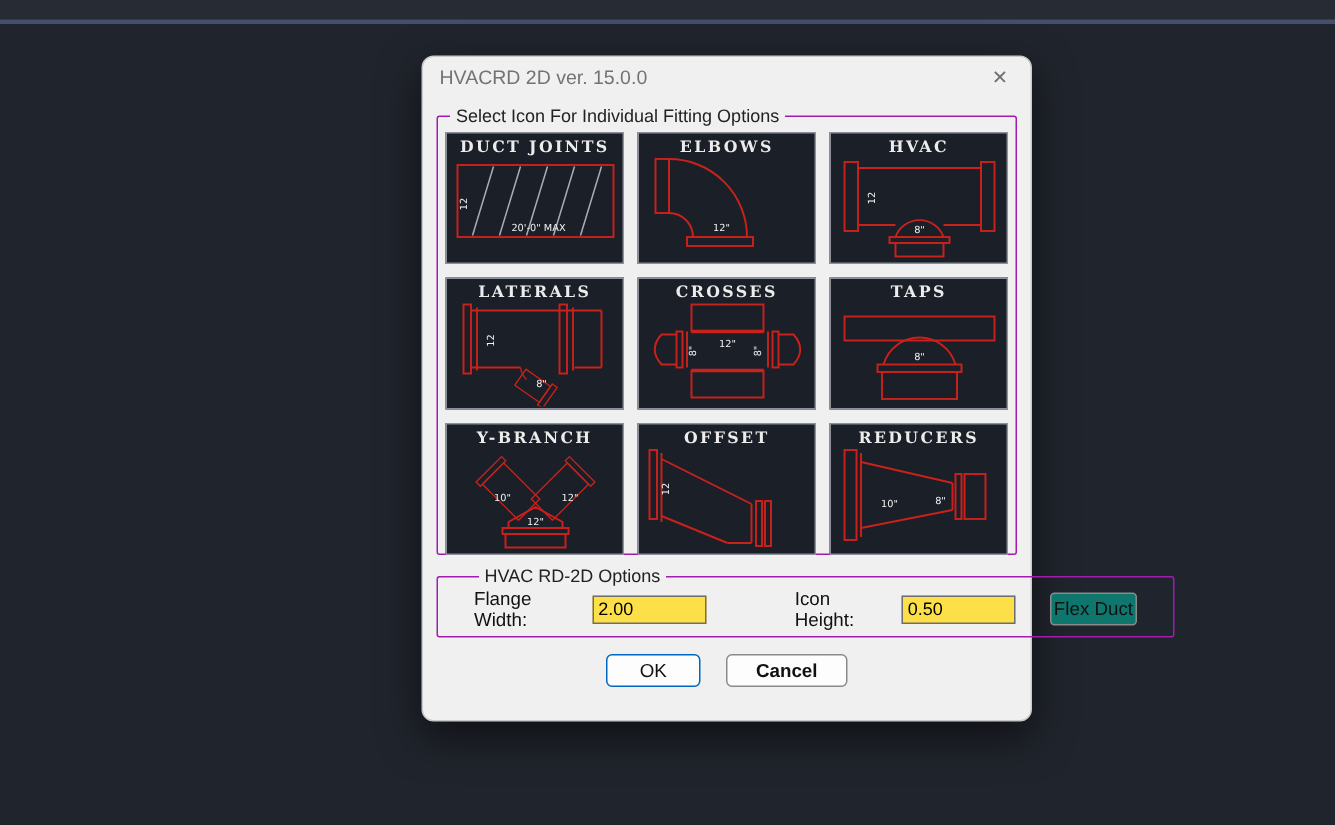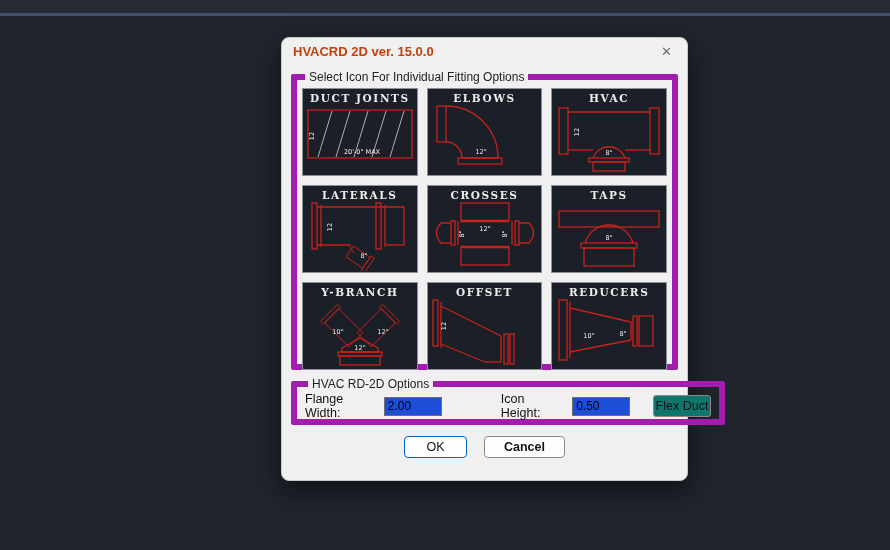--- a/index.html
+++ b/index.html
@@ -8,24 +8,24 @@
 
   .desktop-topbar { position:absolute; top:0; left:0; width:100%; height:13px; background:#262b34; }
   .desktop-topline { position:absolute; top:13px; left:0; width:100%; height:3px; background:#44506a; }
 
   .dialog {
     position:absolute; left:281px; top:37px; width:407px; height:444px;
     background:#f0f0f0; border-radius:8px; box-shadow:0 10px 28px rgba(0,0,0,.55);
     border:1px solid #c9c9c9;
   }
   .titlebar { height:27px; display:flex; align-items:center; padding:0 11px; }
-  .title { font-size:13px; color:#c2410c; flex:1;font-weight:bold; }
+  .title { font-size:13px; color:#737373; flex:1; }
   .close-btn { color:#6f6f6f; font-size:13px; line-height:13px; padding:2px 4px; cursor:default; }
 
-  fieldset { border:6px solid #a21caf; border-radius:2px; }
+  fieldset { border:1px solid #a21caf; border-radius:2px; }
   legend { font-size:12px; color:#222; padding:0 4px; margin-left:3px; }
 
   .fitting-fieldset { margin:5px 9px 0 9px; height:300px; padding:4px 5px 5px 5px; }
   .tile-grid { display:grid; grid-template-columns:repeat(3,1fr); grid-template-rows:repeat(3,88px); gap:9px; }
   .tile {
     background:#1b1f27; border:1px solid #8b9099;
     display:flex; flex-direction:column; align-items:center; padding-top:3px; overflow:hidden;
   }
   .tile-title {
     color:#ececec; font-family:"DejaVu Serif", serif; font-weight:bold;
@@ -33,25 +33,25 @@
   }
   .tile svg { width:116px; height:70px; flex:0 0 auto; }
 
   svg .red   { stroke:#c9211c; fill:none; stroke-width:1.3; }
   svg .heavy { stroke-width:2.4; }
   svg .thin  { stroke-width:0.9; }
   svg .gray  { stroke:#a9aeb9; fill:none; stroke-width:1; }
   svg text   { fill:#f2f2f2; font-size:6.5px; font-family:"DejaVu Sans", sans-serif; stroke:none; }
   svg text.mid { text-anchor:middle; }
 
-  .options-fieldset { margin:7px 9px 0 9px; height:48px; padding:0 8px; }
+  .options-fieldset { margin:7px 9px 0 9px; height:48px; padding:0 24px; }
   .options-row { display:flex; align-items:center; height:30px; gap:23px; }
   .opt-label { font-size:12.5px; color:#111; }
   .opt-input {
-    width:58px; height:19px; border:1px solid #6e6e6e; background:#1d4ed8;
+    width:76px; height:19px; border:1px solid #6e6e6e; background:#fde047;
     font-size:12px; padding:0 3px; font-family:"Liberation Sans", sans-serif;
   }
   .spacer-sm { width:18px; }
   .flex-duct-btn {
     margin-left:auto; width:79px; height:22px; background:#0f766e; border:1px solid #8a8a8a;
     border-radius:3px; font-size:12.5px; color:#111; font-family:"Liberation Sans", sans-serif;
   }
   .button-row { margin-top:11px; display:flex; justify-content:center; gap:17px; }
   .btn {
     height:22px; background:#fdfdfd; border:1px solid #8a8a8a; border-radius:4px;

